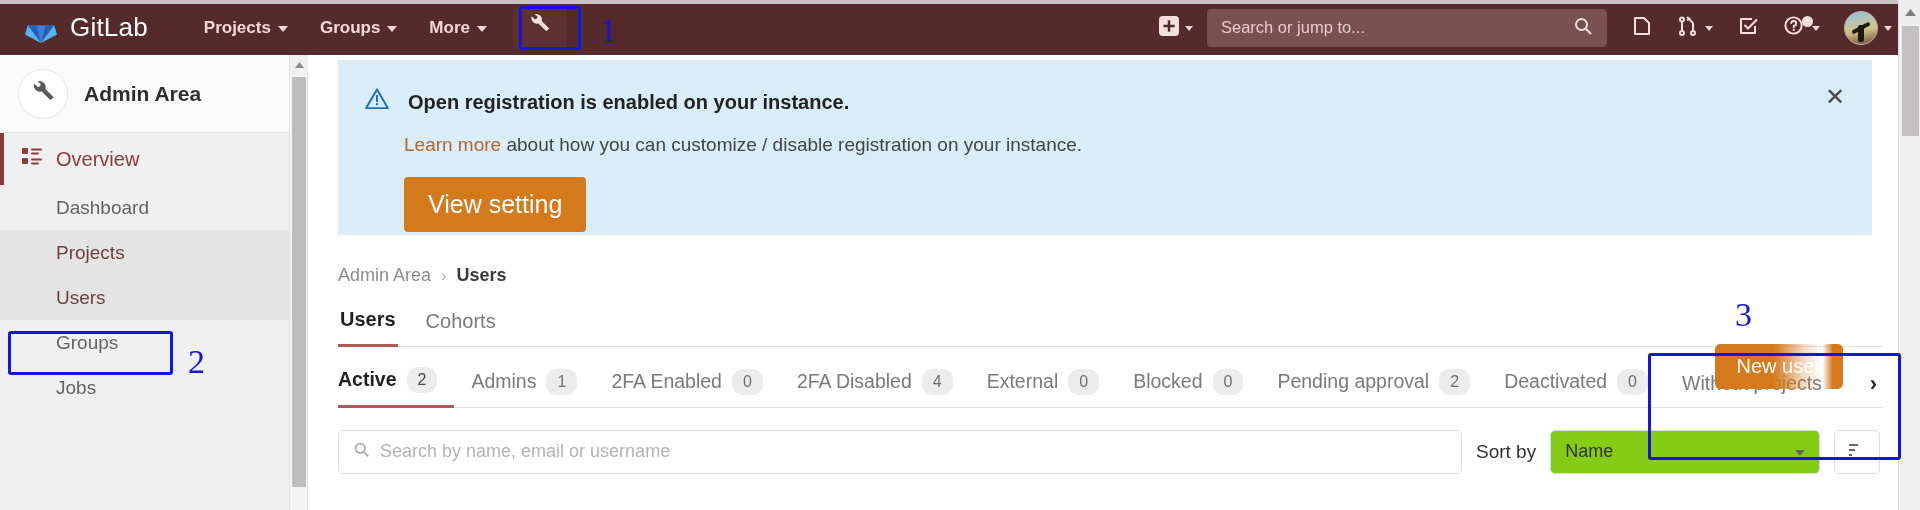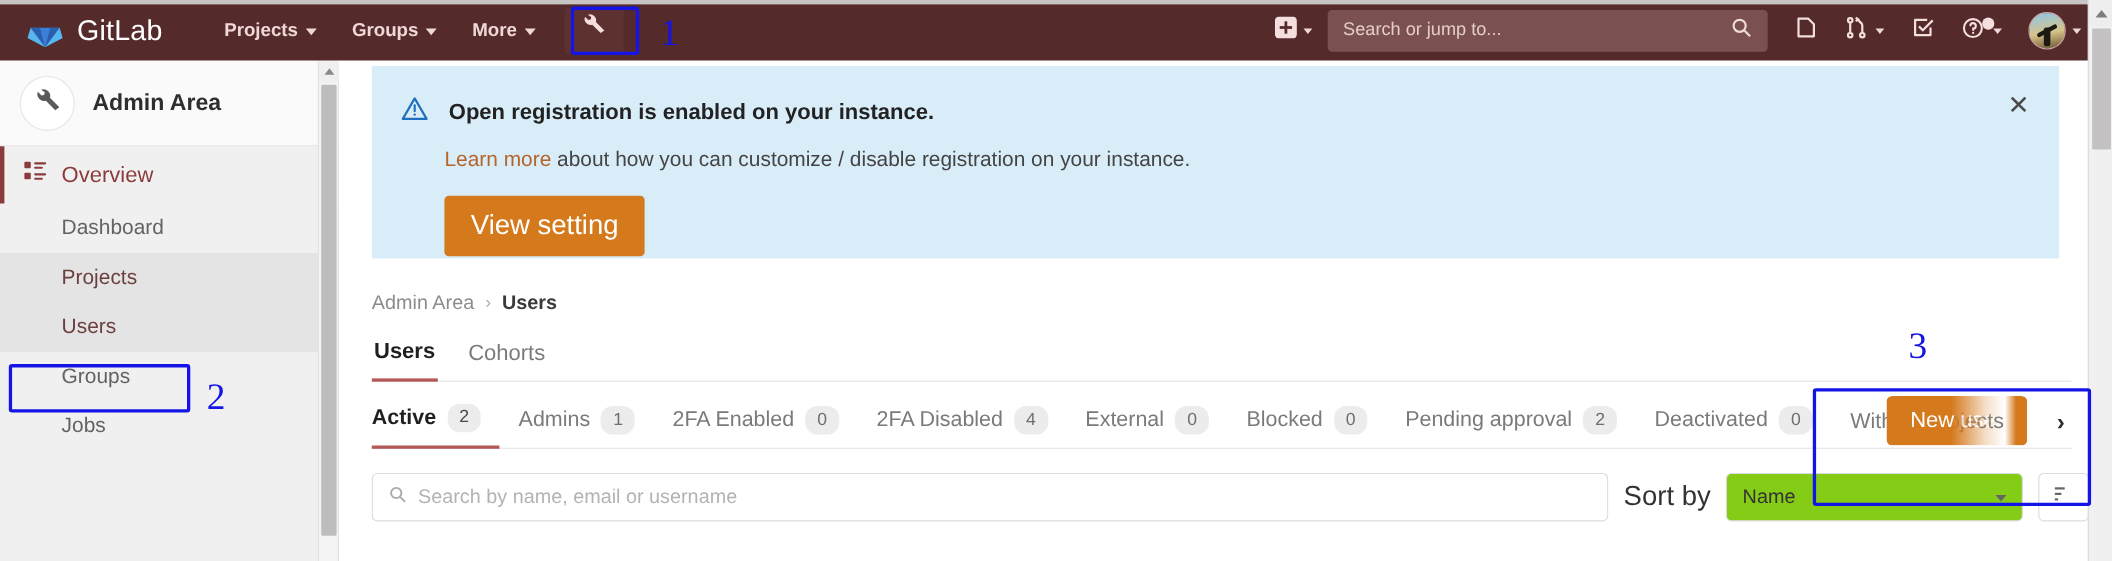--- a/index.html
+++ b/index.html
@@ -221,42 +221,42 @@
     background: #ececec; color: #6e6e6e; border-radius: 11px;
     font-size: 16px; font-weight: 400; padding: 2px 11px; line-height: 1.35;
   }
   .filter-tab.selected .pill { color: #4a4a4a; }
 
   .tabs-chevron {
     position: absolute; right: 6px; bottom: 10px;
     font-size: 22px; color: #2b2b2b; cursor: pointer; font-weight: 700;
   }
   .new-user-btn {
-    position: absolute; right: 40px; bottom: 2px;
+    position: absolute; right: 40px; bottom: 18px;
     background: #d4791c; color: #fff; border: none; border-radius: 5px;
     font-size: 20px; font-family: "Liberation Sans", sans-serif;
     padding: 11px 22px; cursor: pointer; z-index: 5;
     -webkit-mask-image: linear-gradient(90deg,#000 0%, #000 46%, rgba(0,0,0,.25) 70%, rgba(0,0,0,0) 84%, #000 92%, #000 100%);
     mask-image: linear-gradient(90deg,#000 0%, #000 46%, rgba(0,0,0,.25) 70%, rgba(0,0,0,0) 84%, #000 92%, #000 100%);
   }
 
   
   .search-row {
     margin: 22px 0 0 30px; display: flex; align-items: center; gap: 14px;
   }
   .user-search {
     width: 1124px; height: 44px; border: 1px solid #dcdcdc; border-radius: 5px;
     background: #fff; display: flex; align-items: center; padding: 0 14px; gap: 10px;
   }
   .user-search input {
     flex: 1; border: none; outline: none; font-size: 18px; color: #8b8b8b;
     font-family: "Liberation Sans", sans-serif;
   }
   .user-search input::placeholder { color: #b3b3b3; }
-  .sort-label { font-size: 25px; color: #333; }
+  .sort-label { font-size: 19px; color: #333; }
   .sort-select {
     width: 270px; height: 44px; border: 1px solid #dcdcdc; border-radius: 5px;
     background: #84cc16; display: flex; align-items: center; justify-content: space-between;
     padding: 0 14px; font-size: 18px; color: #333; cursor: pointer;
   }
   .sort-btn {
     width: 46px; height: 44px; border: 1px solid #dcdcdc; border-radius: 5px;
     background: #fff; display: flex; align-items: center; justify-content: center;
     cursor: pointer;
   }

